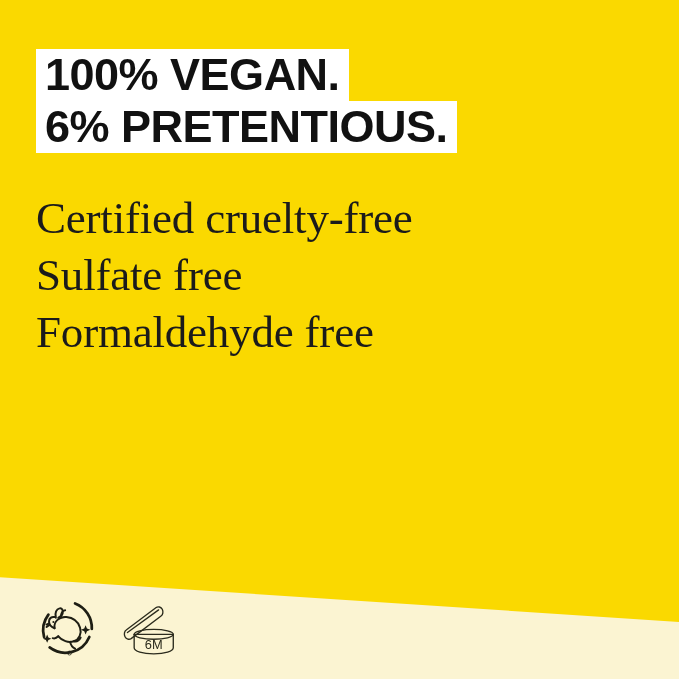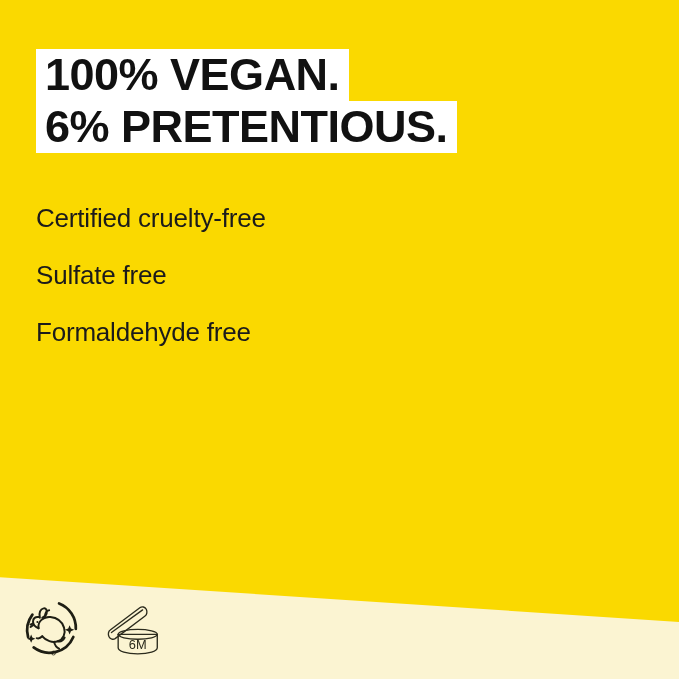--- a/index.html
+++ b/index.html
@@ -59,32 +59,32 @@
   .claims {
     position: absolute;
     left: 36px;
     top: 190px;
     list-style: none;
     margin: 0;
     padding: 0;
   }
   .claim-item {
     color: #1b1b1b;
-    font-family: Liberation Sans, sans-serif;
+    font-family: Liberation Serif, serif;
     font-weight: normal;
-    font-size: 26px;
+    font-size: 45px;
     line-height: 57px;
     letter-spacing: -0.2px;
     white-space: nowrap;
   }
 
   
   .symbol-strip {
     position: absolute;
-    left: 20px;
+    left: 36px;
     top: 596px;
     display: flex;
     align-items: flex-start;
     gap: 16px;
   }
   .symbol {
     display: block;
   }
   .symbol svg {
     display: block;

